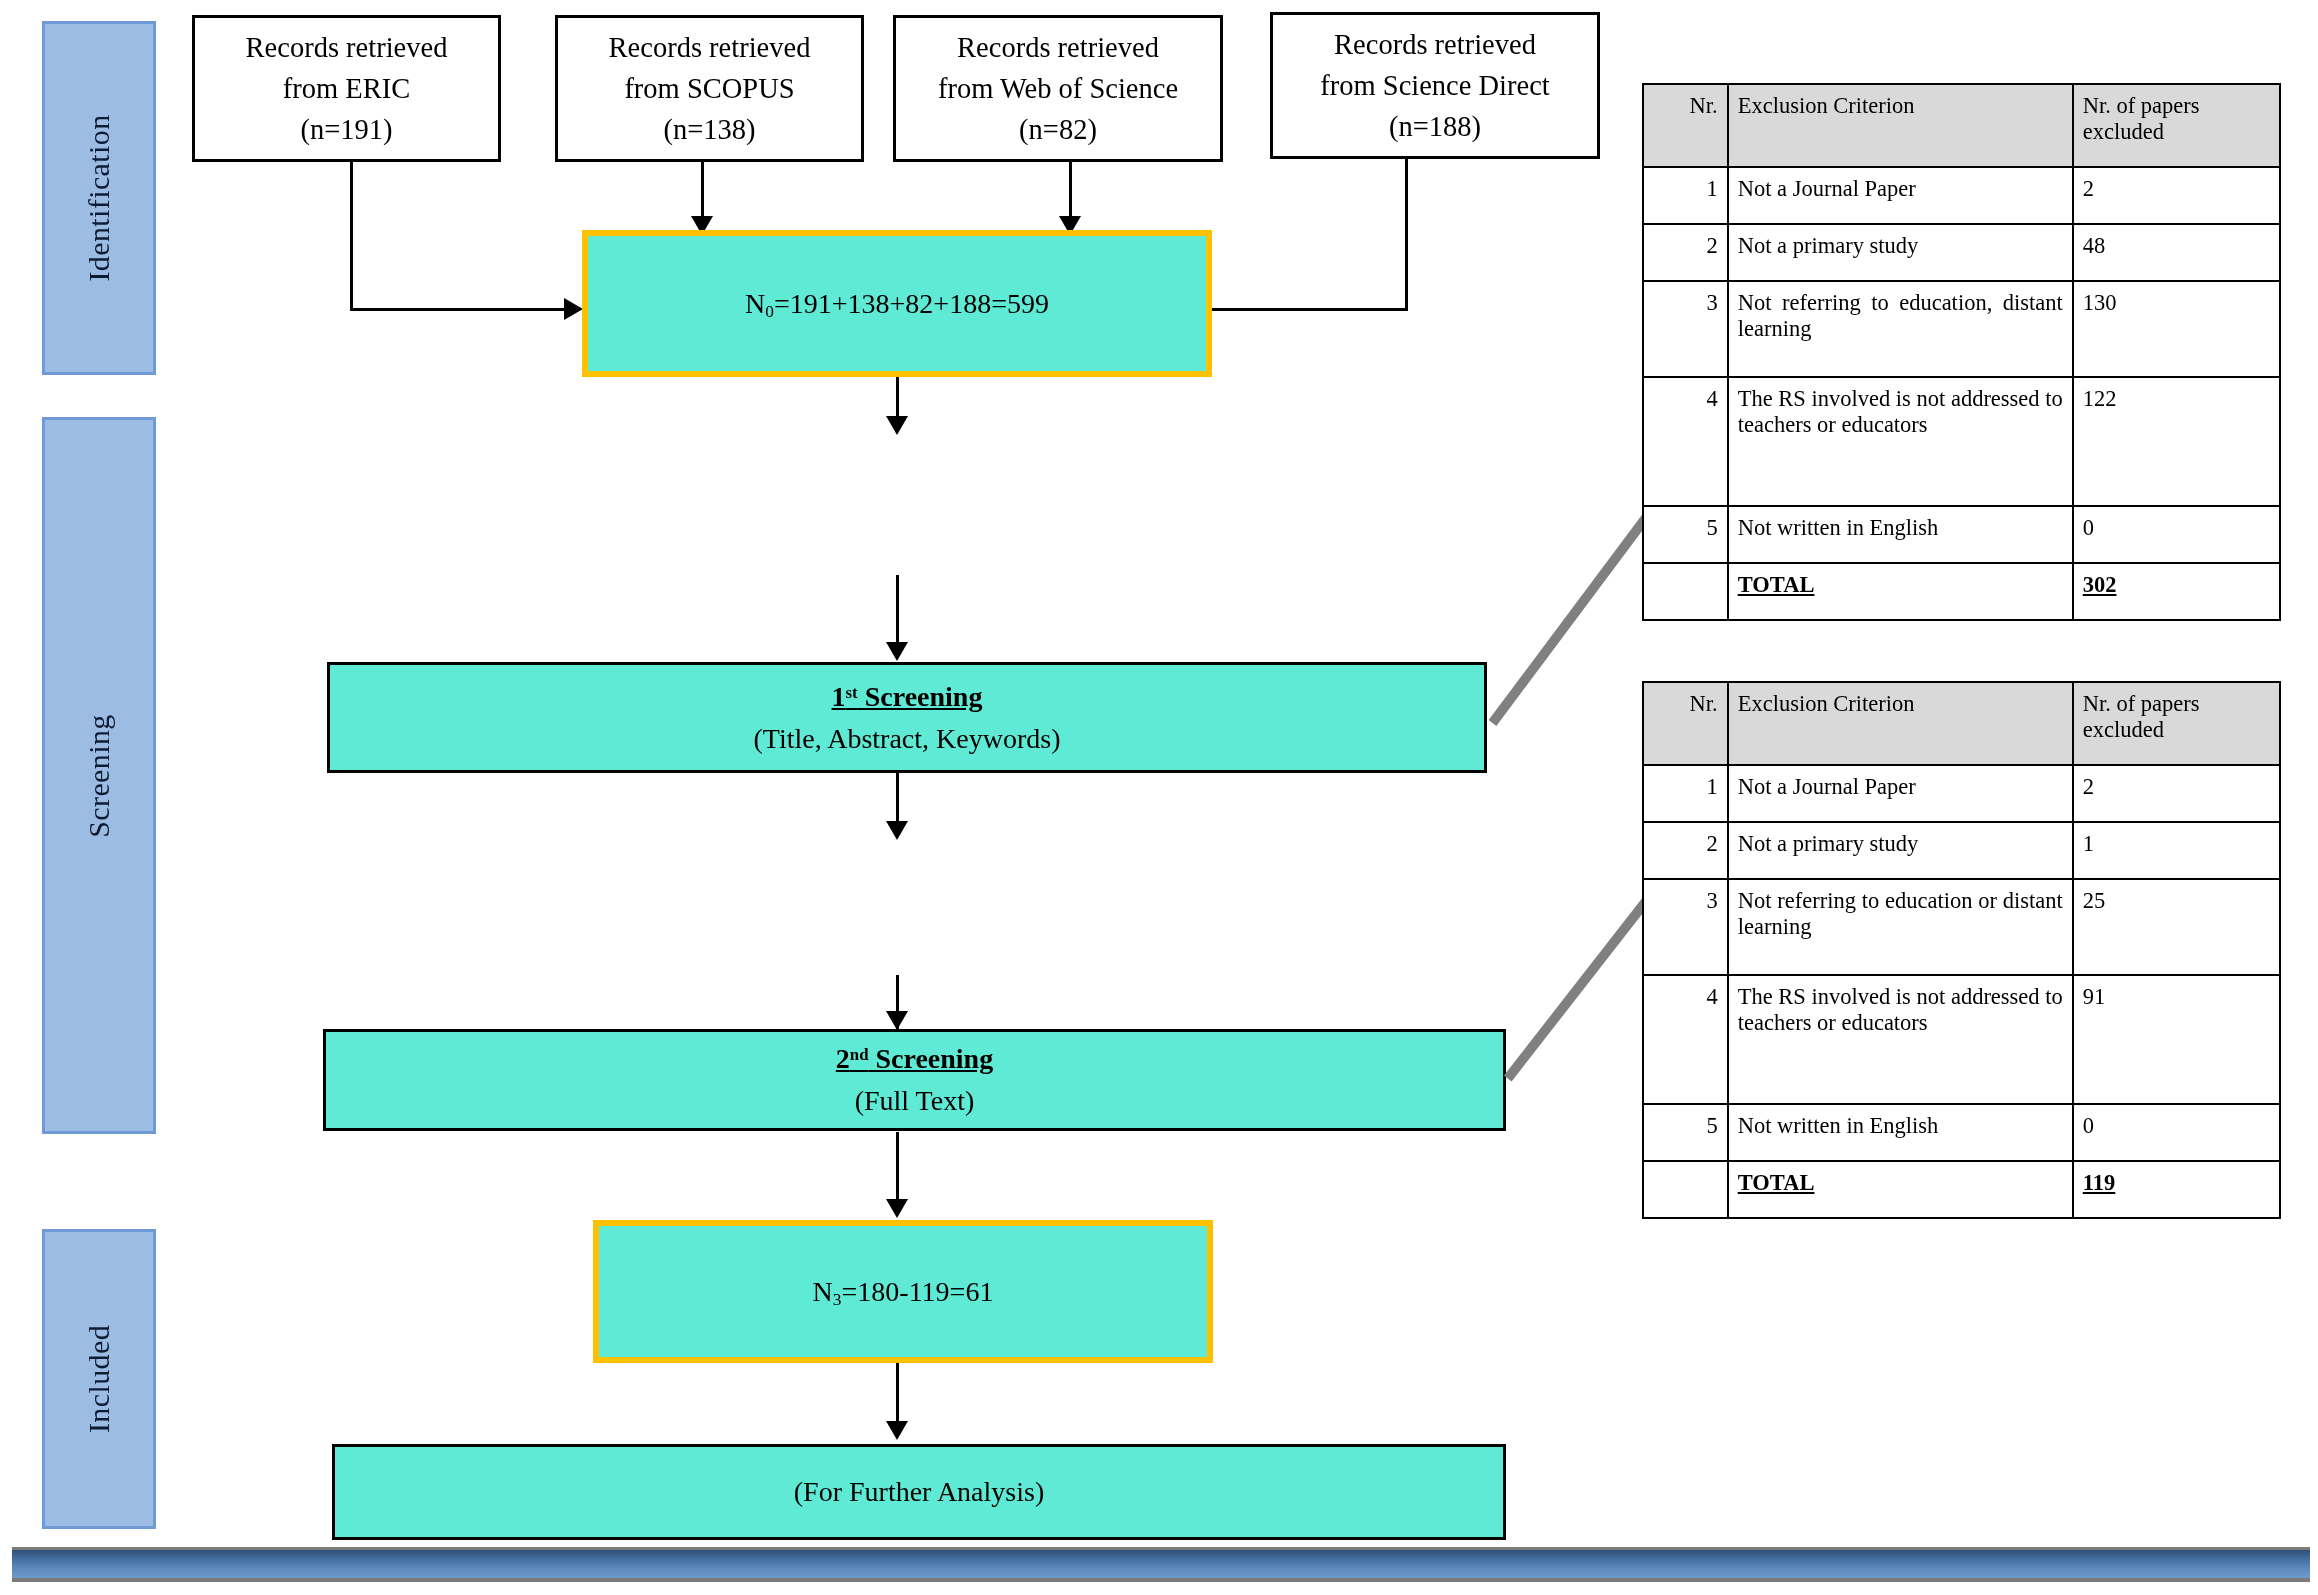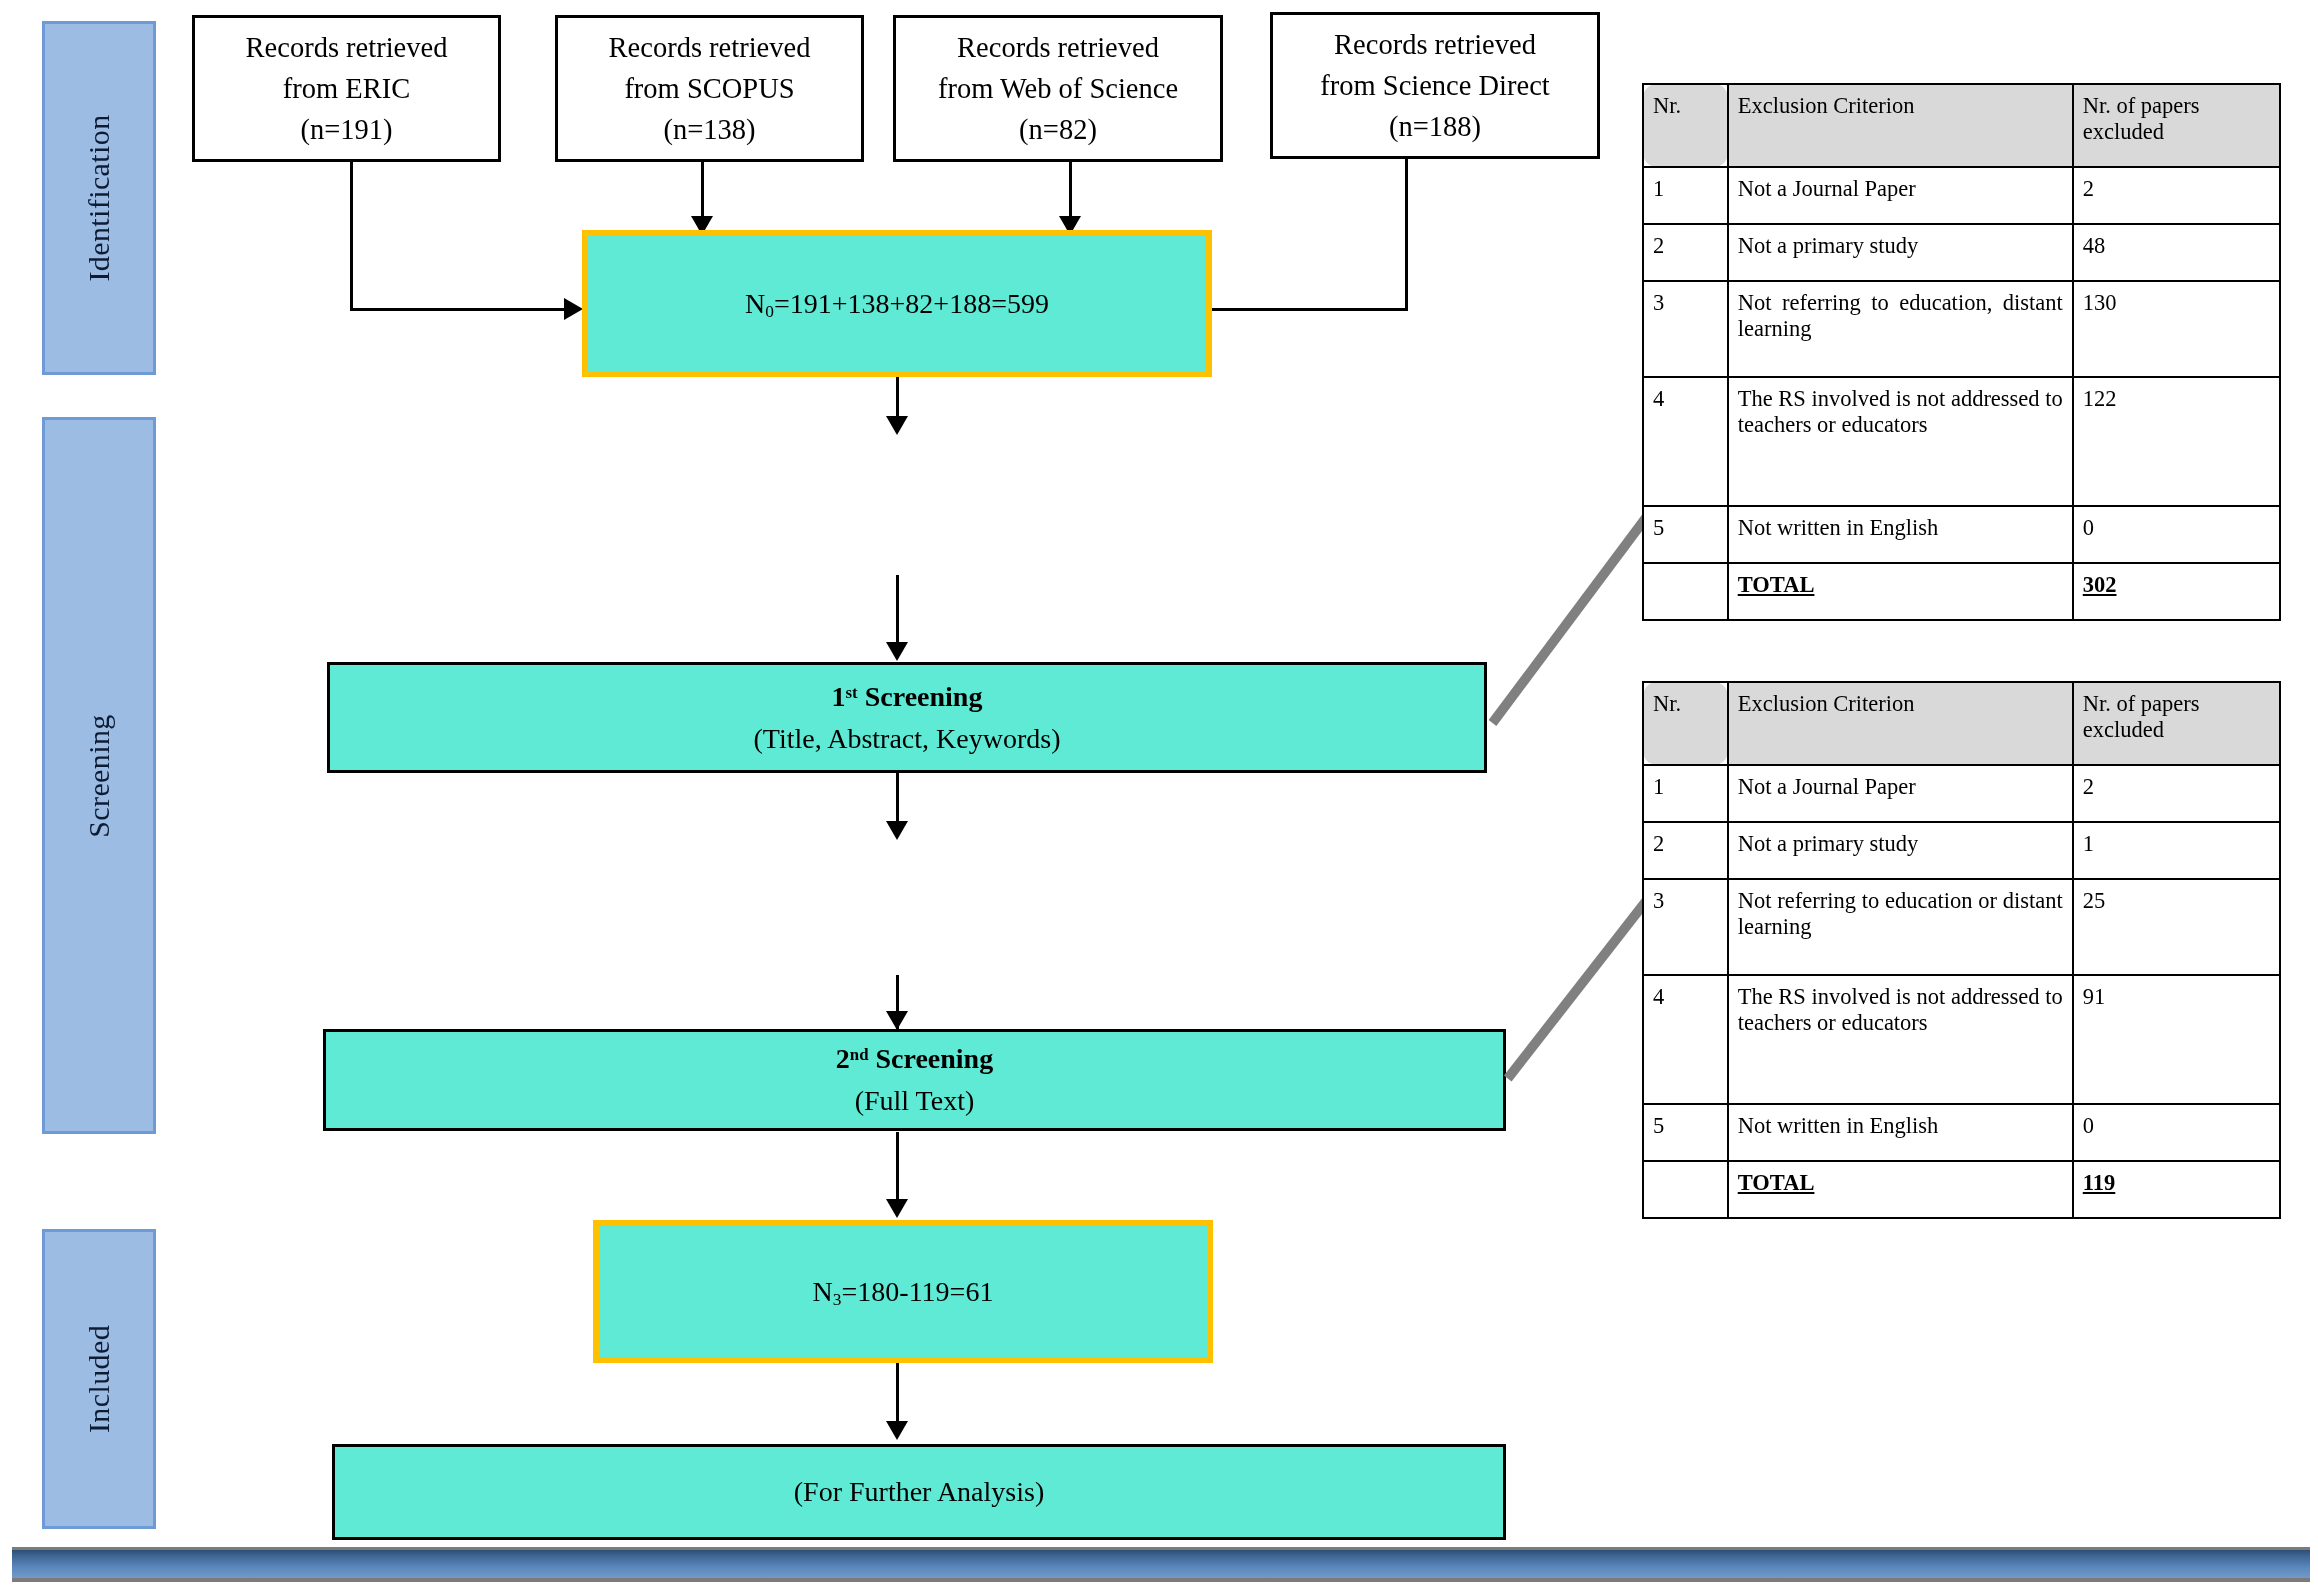--- a/index.html
+++ b/index.html
@@ -61,21 +61,21 @@
     display: flex;
     flex-direction: column;
     align-items: center;
     justify-content: center;
     text-align: center;
     font-size: 28px;
     line-height: 1.5;
   }
   .flow-box.orange { border: 6.8px solid #FFC000; }
   .flow-box.black  { border: 3px solid #000000; }
-  .flow-box .bold-line { font-weight: bold; }
+  .flow-box .bold-line { font-weight: bold; text-decoration: underline; }
   .flow-box sub { font-size: 0.62em; vertical-align: baseline; position: relative; top: 0.28em; }
   .flow-box sup { font-size: 0.6em; vertical-align: baseline; position: relative; top: -0.45em; }
 
   
   .vline {
     position: absolute;
     width: 0;
     border-left: 3px solid #000000;
   }
   .hline {
@@ -122,21 +122,21 @@
     padding: 7.5px 9px;
     vertical-align: top;
     font-weight: normal;
   }
   .excl-table thead th {
     background: #D9D9D9;
     text-align: center;
     vertical-align: top;
     height: 83px;
   }
-  .excl-table .c-nr    { width: 83px; text-align: left; border-radius: 14px; }
+  .excl-table .c-nr    { width: 83px; text-align: right; }
   .excl-table .c-crit  { width: 338px; text-align: left; }
   .excl-table .c-count { width: 203px; text-align: left; }
   .excl-table td.c-crit { text-align: justify; }
   .excl-table tr.total-row td { font-weight: bold; text-decoration: underline; }
 
   
   .bottom-bar {
     position: absolute;
     background: linear-gradient(to bottom, #2D4E73 0%, #3E6695 22%, #5B87BC 62%, #6F9AC9 100%);
     border-top: 3px solid #7b7b7b;

